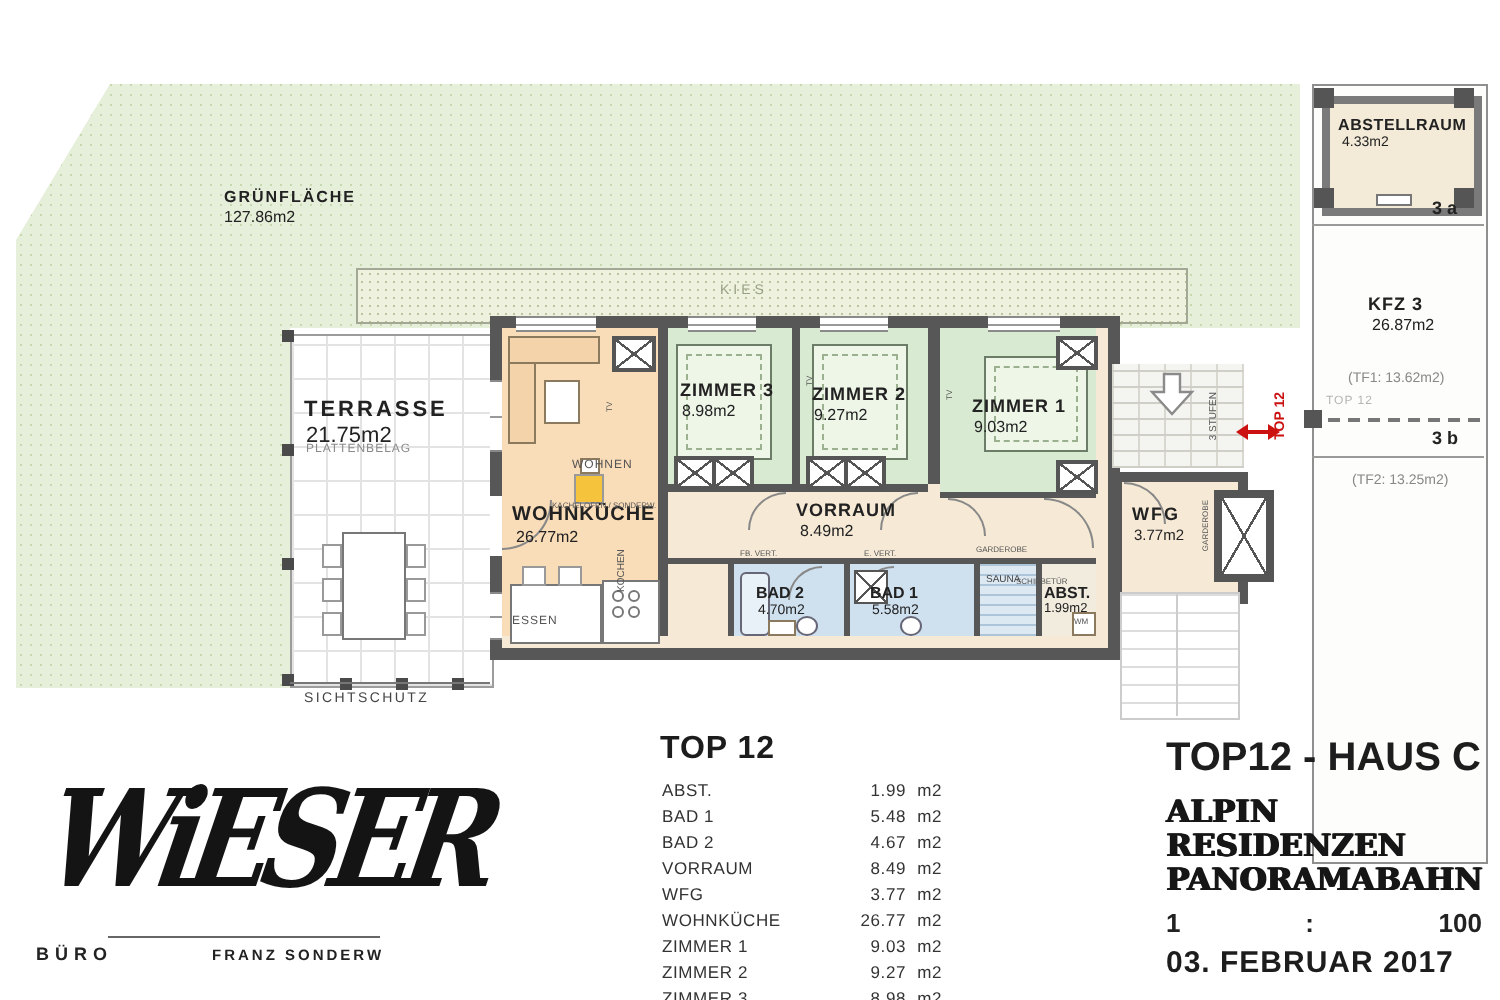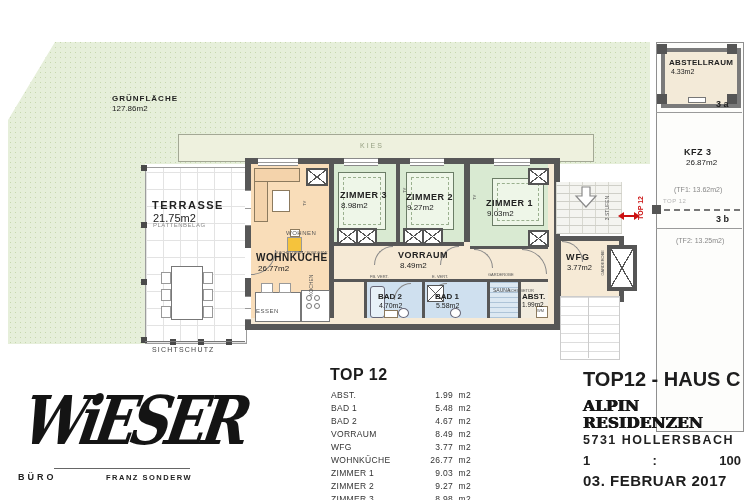--- a/index.html
+++ b/index.html
@@ -285,21 +285,21 @@
         <span class="n">ZIMMER 3</span>
         <span class="v">8.98</span>
         <span class="u">m2</span>
       </div>
 
   </div>
 
   <div class="abs" style="left:583px;top:368px;width:162px;">
     <div style="font-size:20px;color:#1d1d1d;font-weight:bold;">TOP12 - HAUS C</div>
     <div class="slab" style="font-size:15.5px;line-height:17px;margin-top:6px;">ALPIN RESIDENZEN</div>
-    <div class="b" style="font-size:12.5px;letter-spacing:1.5px;margin-top:2px;color:#222;">5731 HOLLERSBACH</div>
+    <div class="slab" style="font-size:15.5px;line-height:17px;">PANORAMABAHN</div>
     <div style="display:flex;justify-content:space-between;width:158px;margin-top:6px;font-weight:bold;font-size:13px;color:#222;">
       <span>1</span>
       <span>:</span>
       <span>100</span>
     </div>
     <div class="b" style="font-size:15px;letter-spacing:.5px;margin-top:4px;color:#1d1d1d;">03. FEBRUAR 2017</div>
   </div>
 
 </div>
 

